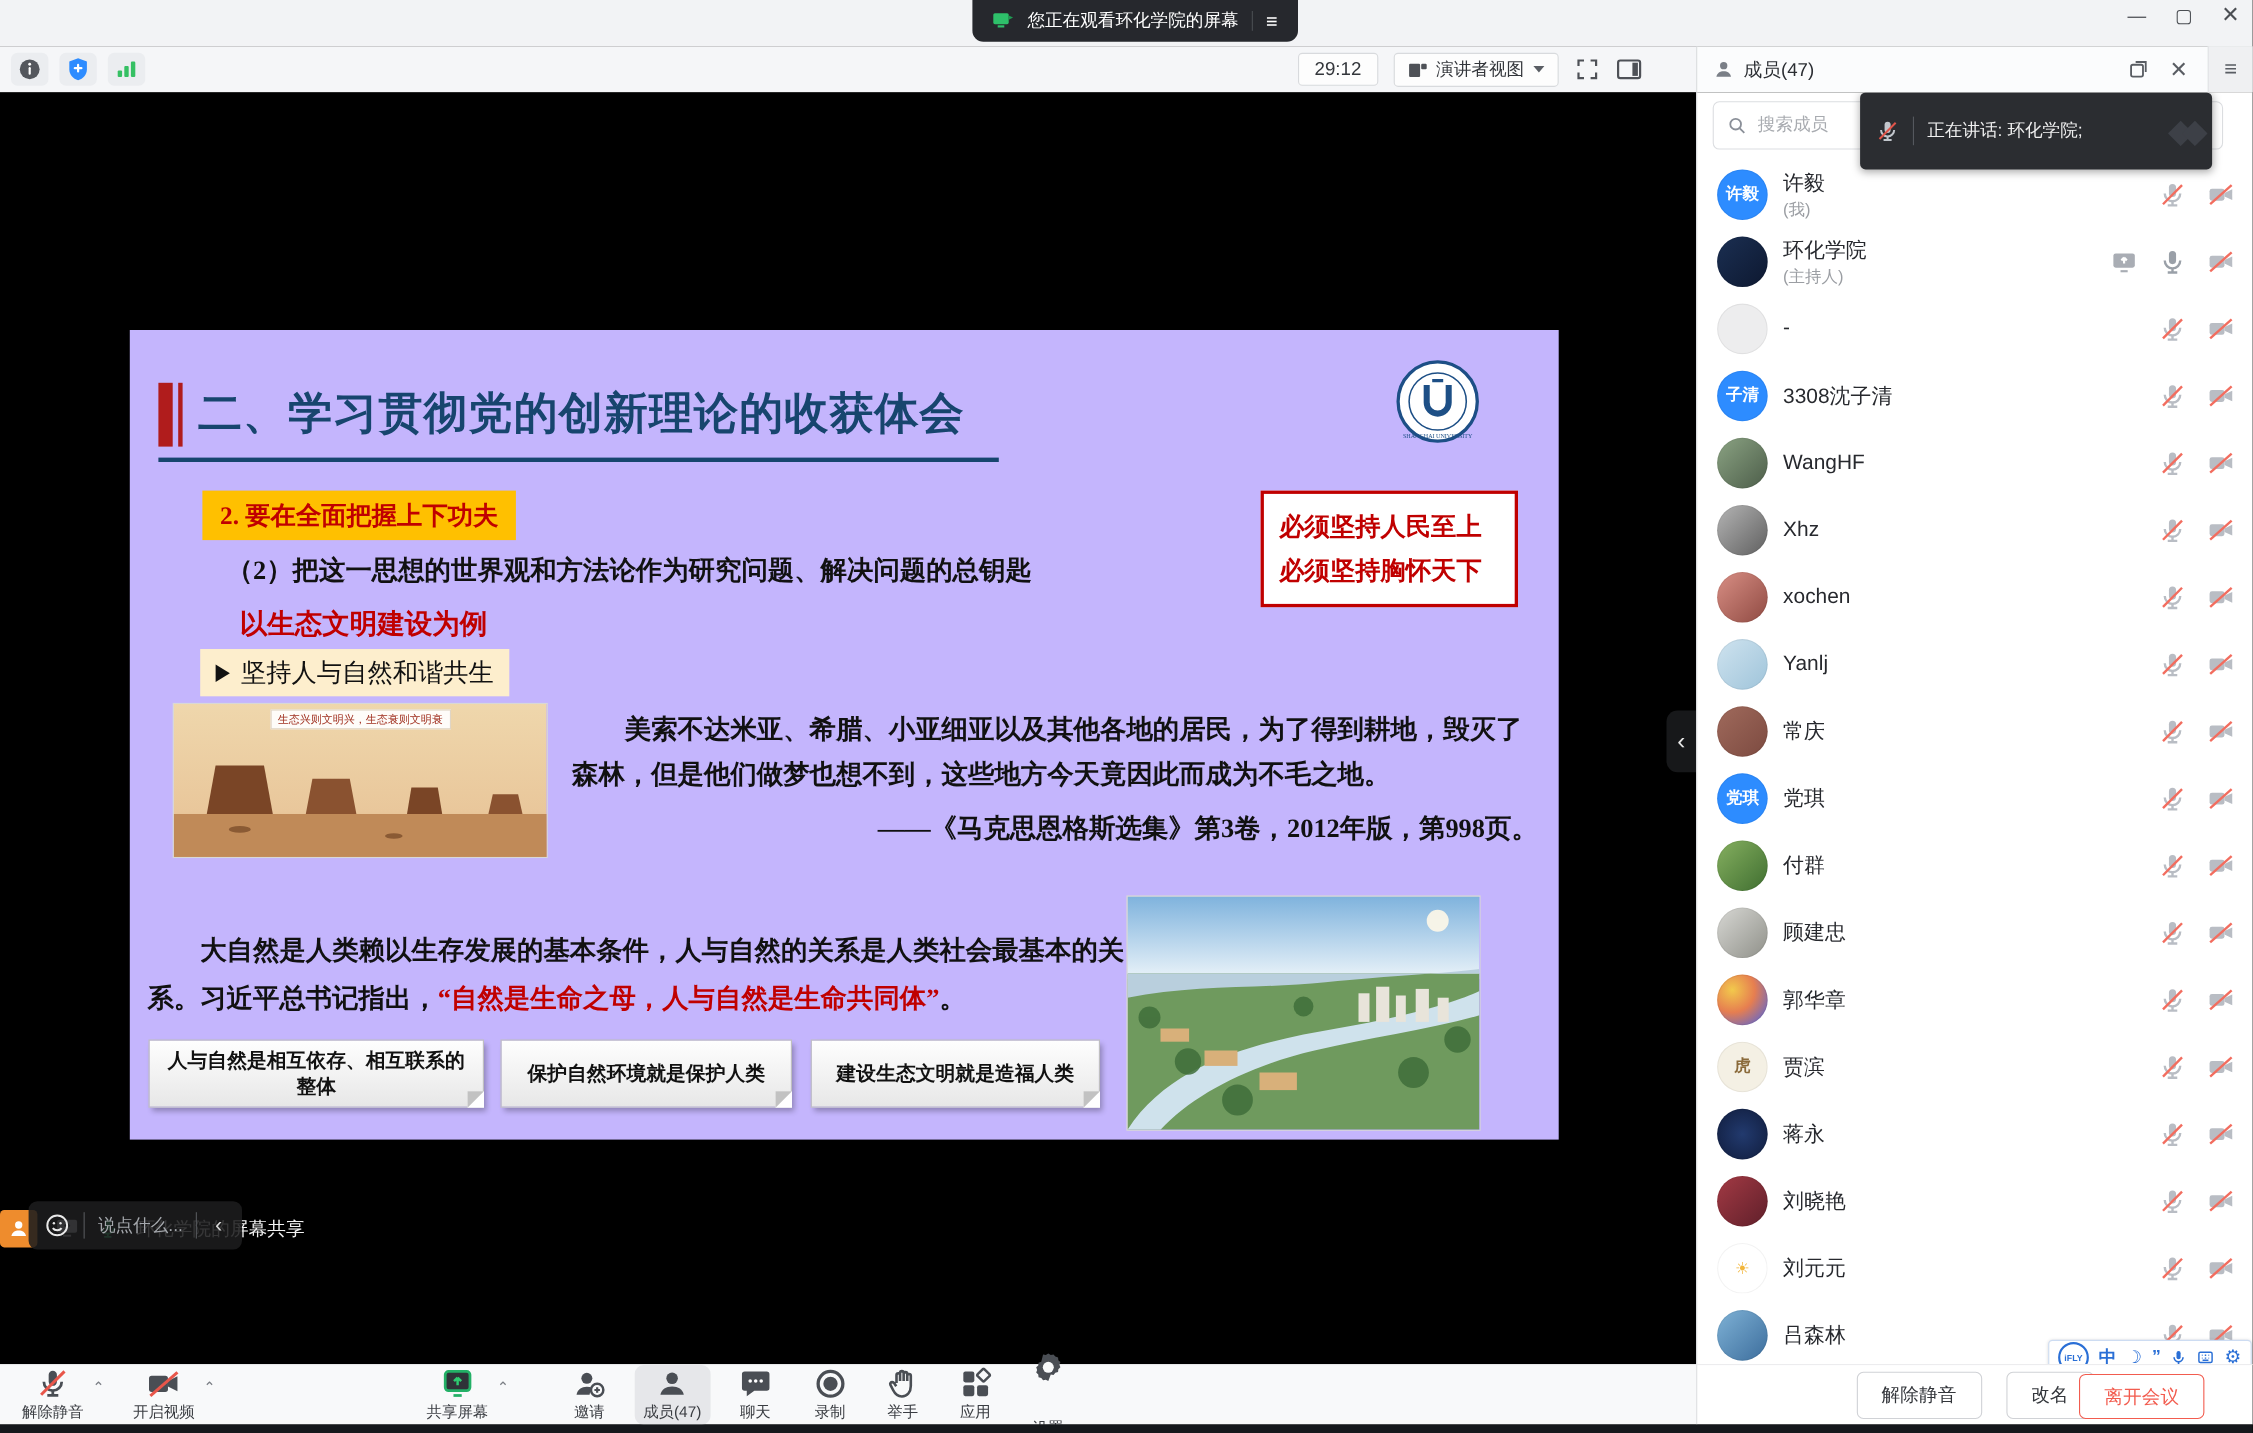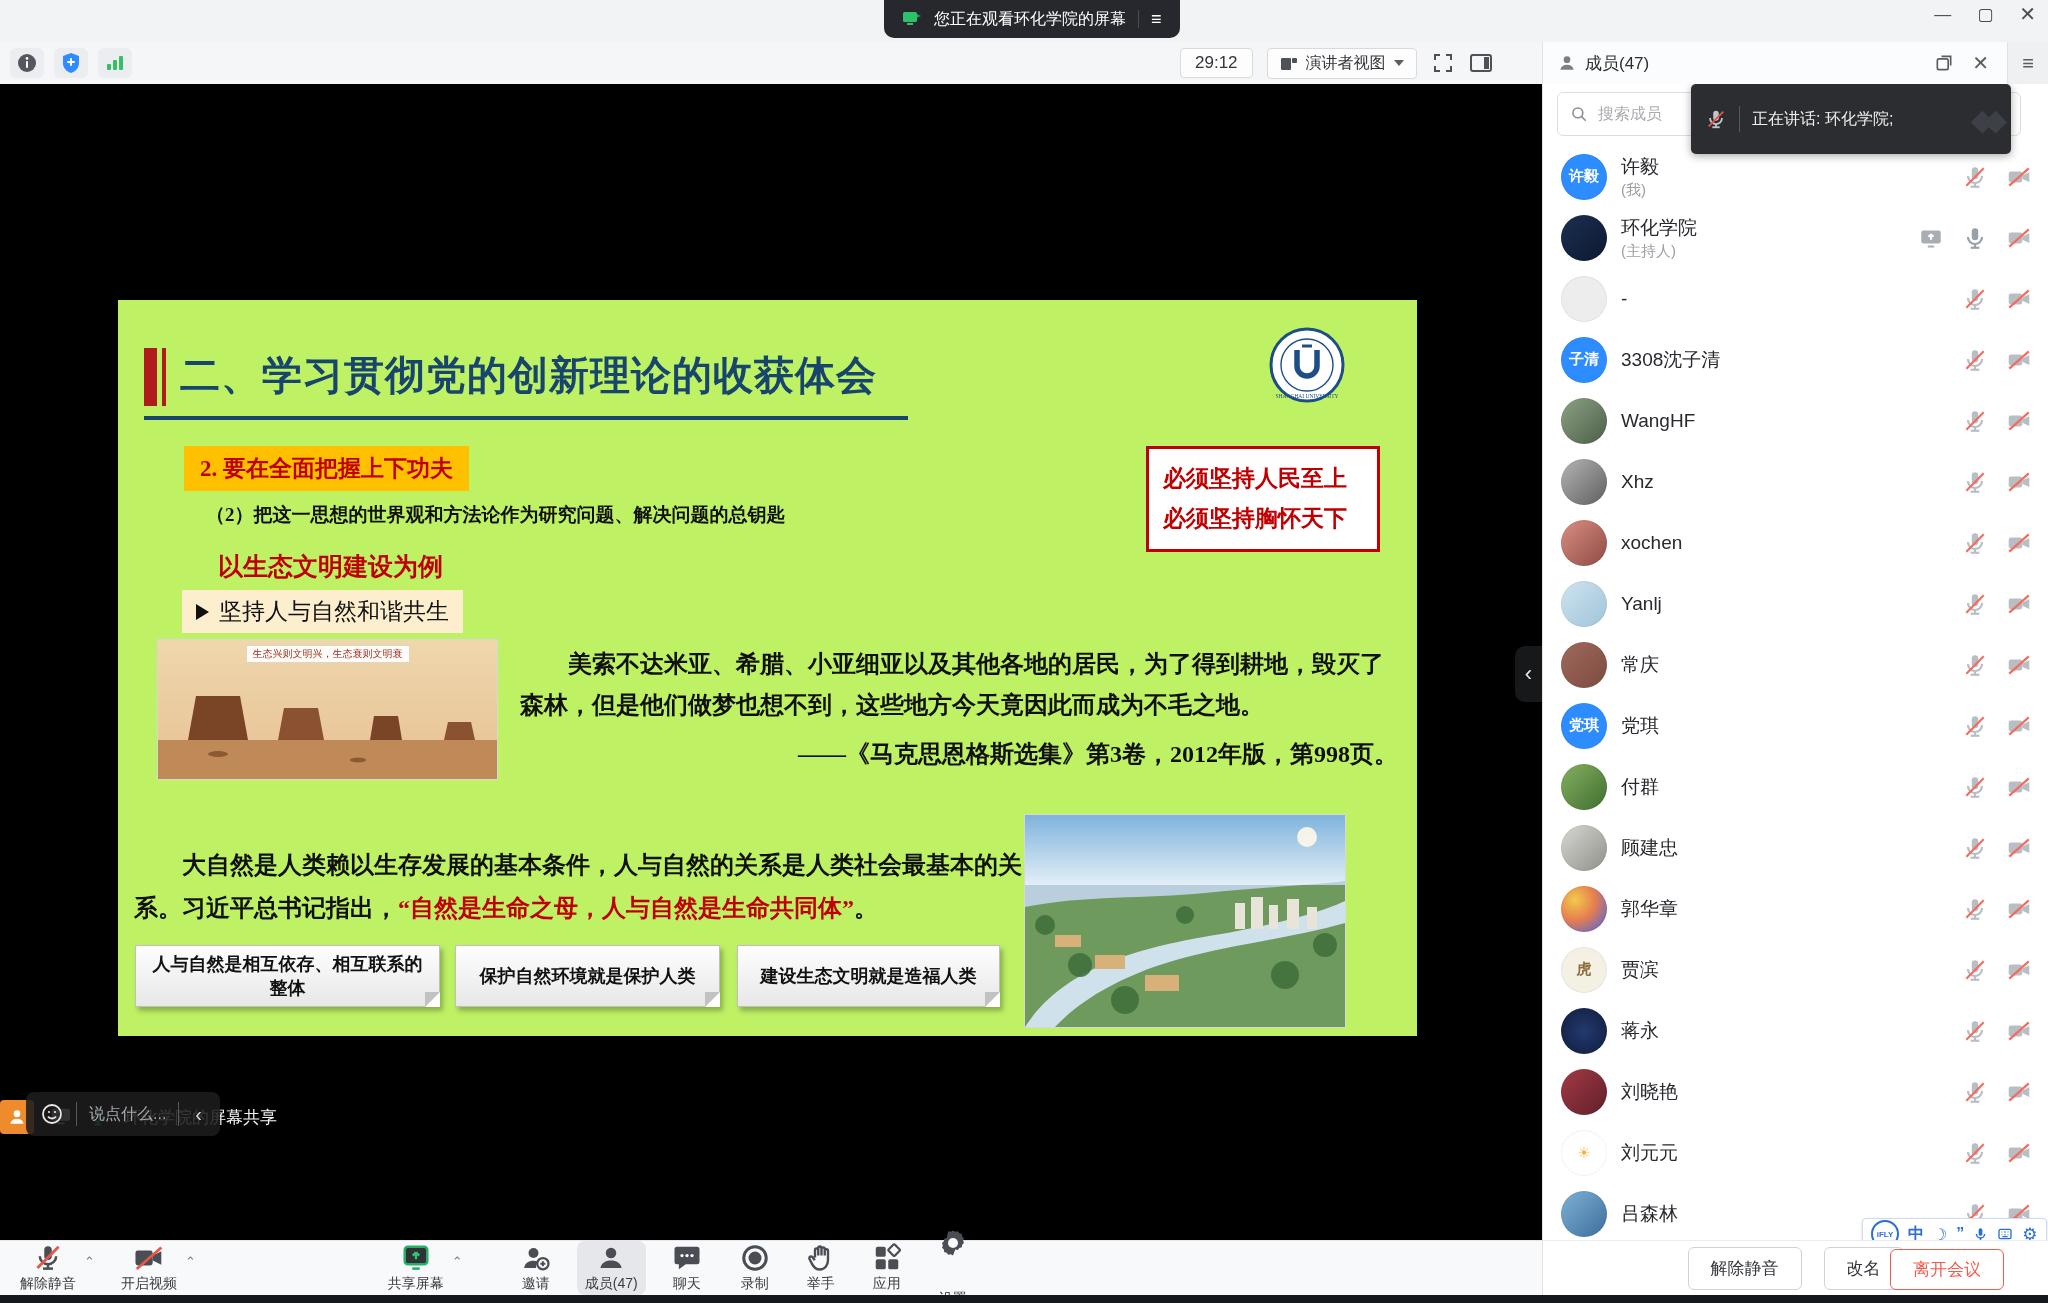--- a/index.html
+++ b/index.html
@@ -19,31 +19,31 @@
   
   .subbar{left:0;top:42px;width:1542px;height:42px;background:#f5f6f8;display:flex;align-items:center;padding-left:10px;box-sizing:border-box;}
   .sq{width:34px;height:30px;border-radius:6px;background:#ebedf0;display:flex;align-items:center;justify-content:center;margin-right:10px;}
   .subbar-right{position:absolute;left:1180px;top:42px;height:42px;display:flex;align-items:center;gap:14px;}
   .timerbox{border:1px solid #d8dadd;background:#fdfdfd;border-radius:4px;padding:4px 14px;font-size:17px;color:#33363b;}
   .viewbox{border:1px solid #d8dadd;background:#fdfdfd;border-radius:4px;padding:4px 12px;font-size:16px;color:#33363b;display:flex;align-items:center;gap:8px;}
   .caret{width:0;height:0;border-left:5px solid transparent;border-right:5px solid transparent;border-top:6px solid #5a5e64;}
 
   
   .stage{left:0;top:84px;width:1542px;height:1156px;background:#000;overflow:hidden;}
-  .slide{position:absolute;left:118px;top:216px;width:1299px;height:736px;background:#bef264;
+  .slide{position:absolute;left:118px;top:216px;width:1299px;height:736px;background:#c4b5fd;
          font-family:"Liberation Serif","DejaVu Serif",serif;}
   .s-bar1{left:26px;top:48px;width:13px;height:58px;background:#b01c1c;}
   .s-bar2{left:44px;top:48px;width:4px;height:58px;background:#b01c1c;}
   .s-title{left:62px;top:48px;font-size:40px;font-weight:bold;color:#17456e;letter-spacing:1px;
            font-family:"Liberation Sans","DejaVu Sans",sans-serif;}
   .s-underline{left:26px;top:116px;width:764px;height:4px;background:#17456e;}
   .s-chip-yellow{left:66px;top:146px;background:#ffc000;color:#c00000;font-weight:bold;font-size:23px;padding:7px 16px;}
   .s-redbox{left:1028px;top:146px;width:200px;border:3px solid #c00000;background:#fff;padding:10px 14px;
             color:#c00000;font-weight:bold;font-size:23px;line-height:40px;white-space:nowrap;}
-  .s-sub{left:88px;top:202px;font-size:19px;font-weight:bold;color:#111;}
+  .s-sub{left:88px;top:202px;font-size:24px;font-weight:bold;color:#111;}
   .s-example{left:100px;top:250px;font-size:25px;font-weight:bold;color:#c00000;}
   .s-chip-cream{left:64px;top:290px;background:#fdeecd;color:#111;font-size:23px;padding:6px 14px;display:flex;align-items:center;gap:10px;}
   .tri{width:0;height:0;border-top:8px solid transparent;border-bottom:8px solid transparent;border-left:13px solid #111;}
   .s-desert{left:40px;top:340px;width:339px;height:139px;box-shadow:0 0 0 1px #d8d8d8;}
   .s-desert .cap{position:absolute;left:50%;top:5px;transform:translateX(-50%);background:rgba(255,255,255,.93);
                  color:#a03020;font-size:10px;padding:1px 6px;white-space:nowrap;border:1px solid #e0d5c5;}
   .s-quote{left:402px;top:344px;width:878px;font-size:24px;line-height:41px;color:#111;font-weight:600;text-indent:2em;}
   .s-quote-src{text-align:right;text-indent:0;margin-top:8px;}
   .s-para2{left:16px;top:544px;width:900px;font-size:24px;line-height:43px;color:#111;font-weight:600;text-indent:2em;}
   .s-para2 .red{color:#c00000;font-weight:bold;}

